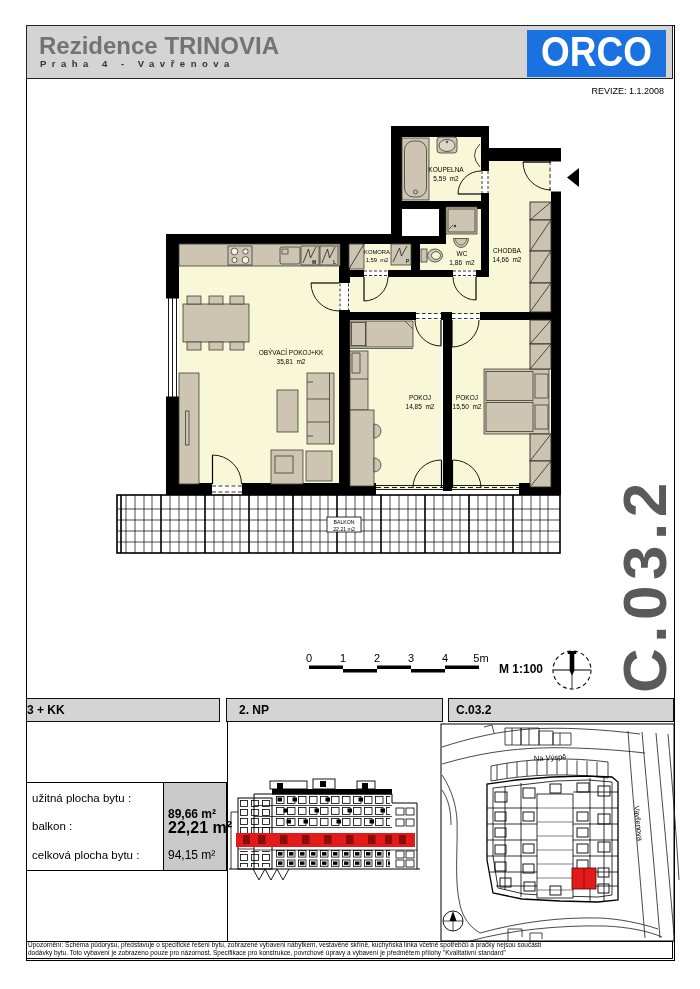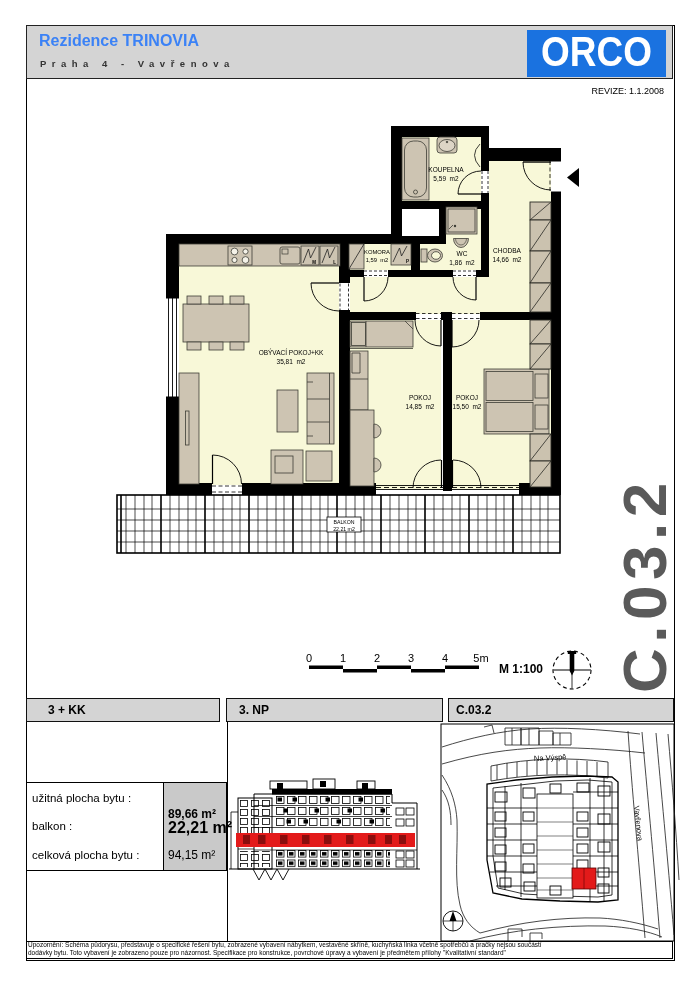--- a/index.html
+++ b/index.html
@@ -6,38 +6,38 @@
   body{width:700px;height:989px;background:#fff;font-family:"Liberation Sans",sans-serif;position:relative;overflow:hidden;}
   .abs{position:absolute;}
 </style>
 </head>
 <body>
 
 <div class="abs" style="left:26px;top:25px;width:647px;height:934px;border:1px solid #000;"></div>
 
 <div class="abs" style="left:26px;top:25px;width:647px;height:54px;background:#d4d4d4;border:1px solid #222;box-sizing:border-box;"></div>
 
-<div class="abs" style="left:39px;top:32px;font-size:16px;font-weight:bold;color:#3b82f6;text-align:right;">Rezidence TRINOVIA</div>
+<div class="abs" style="left:39px;top:32px;font-size:24px;font-weight:bold;color:#737373;text-align:right;">Rezidence TRINOVIA</div>
 
 <div class="abs" style="left:40px;top:58px;font-size:9.5px;font-weight:bold;letter-spacing:5.5px;color:#333;">Praha 4 - Vavřenova</div>
 
 <div class="abs" style="left:527px;top:30px;width:139px;height:47px;background:#1a72e0;"></div>
 <div class="abs" style="left:527px;top:30px;width:139px;height:47px;font-size:42px;font-weight:bold;color:#fff;text-align:center;line-height:44px;transform:scaleX(0.88);">ORCO</div>
 
 <div class="abs" style="left:464px;top:86px;width:200px;text-align:right;font-size:9px;color:#000;">REVIZE: 1.1.2008</div>
 
 <div class="abs" style="left:610px;top:478px;width:80px;height:220px;">
 <svg width="80" height="220" viewBox="0 0 80 220">
       <text x="56" y="215" transform="rotate(-90 56 215)" font-family="Liberation Sans" font-size="62" font-weight="bold" fill="#5a5a5a" letter-spacing="5.5">C.03.2</text>
     </svg>
 </div>
 
-<div class="abs" style="left:26px;top:698px;width:194px;height:24px;background:#d4d4d4;border:1px solid #111;box-sizing:border-box;font-size:12px;font-weight:bold;line-height:22px;padding-left:21px;">3 + KK</div>
-
-<div class="abs" style="left:226px;top:698px;width:217px;height:24px;background:#d4d4d4;border:1px solid #111;box-sizing:border-box;font-size:12px;font-weight:bold;line-height:22px;padding-left:12px;">3. NP</div>
+<div class="abs" style="left:26px;top:698px;width:194px;height:24px;background:#d4d4d4;border:1px solid #111;box-sizing:border-box;font-size:12px;font-weight:bold;line-height:22px;padding-left:0;">3 + KK</div>
+
+<div class="abs" style="left:226px;top:698px;width:217px;height:24px;background:#d4d4d4;border:1px solid #111;box-sizing:border-box;font-size:12px;font-weight:bold;line-height:22px;padding-left:12px;">2. NP</div>
 
 <div class="abs" style="left:448px;top:698px;width:226px;height:24px;background:#d4d4d4;border:1px solid #111;box-sizing:border-box;font-size:12px;font-weight:bold;line-height:22px;padding-left:7px;">C.03.2</div>
 
 <div class="abs" style="left:227px;top:722px;width:1px;height:219px;background:#000;"></div>
 
 <div class="abs" style="left:26px;top:782px;width:201px;height:89px;border:1px solid #000;box-sizing:border-box;"></div>
 
 <div class="abs" style="left:163px;top:783px;width:63px;height:87px;background:#c9c9c9;border-left:1px solid #000;box-sizing:border-box;"></div>
 
 <div class="abs" style="left:32px;top:792px;font-size:11.5px;">užitná plocha bytu :</div>

